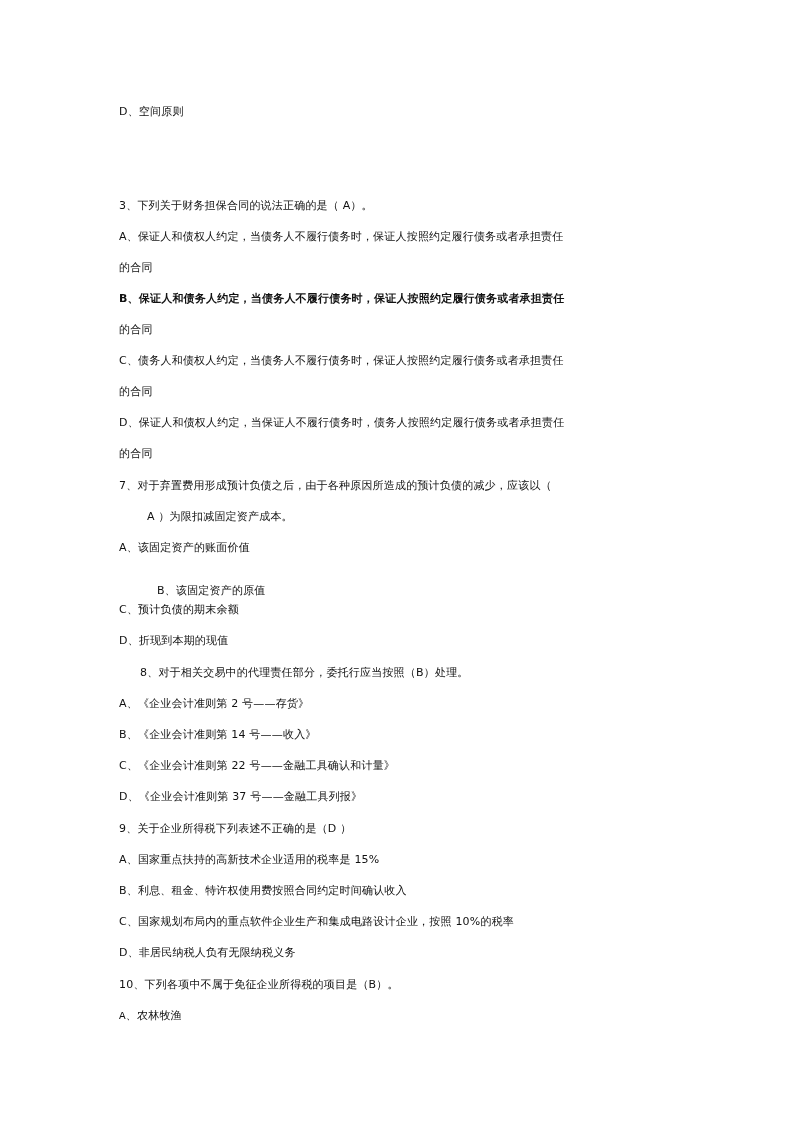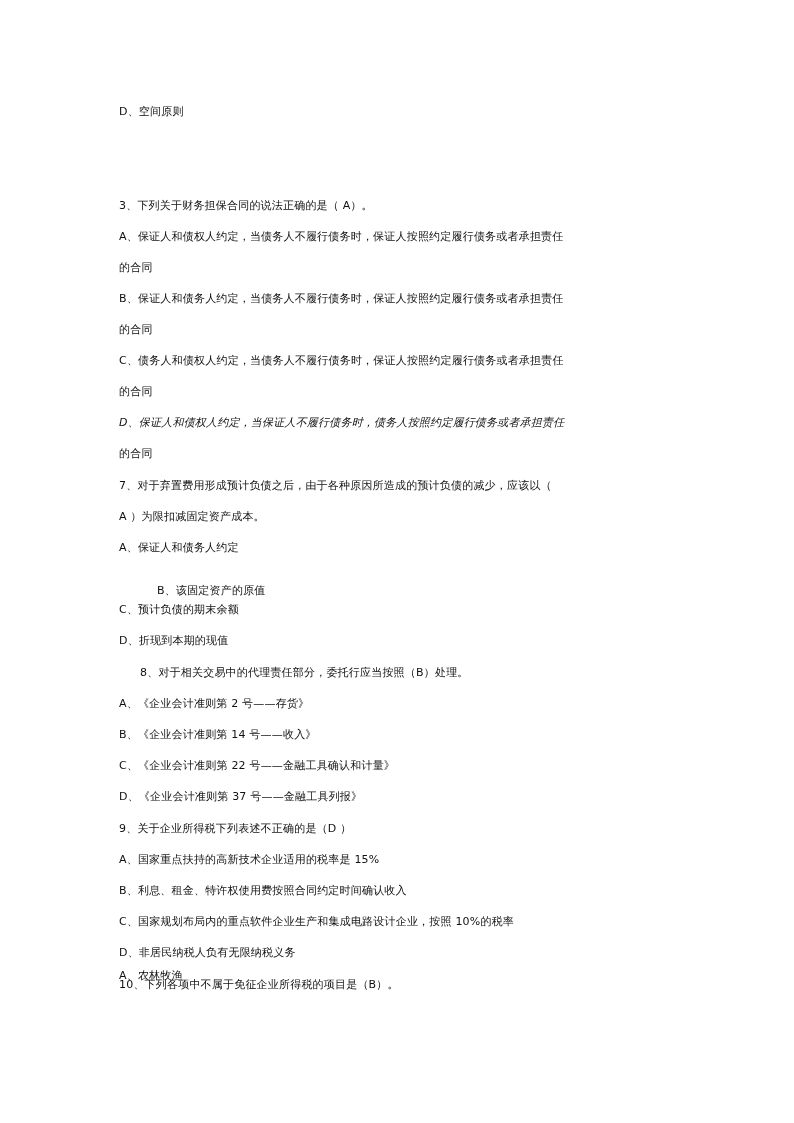--- a/index.html
+++ b/index.html
@@ -8,37 +8,37 @@
   .line { position: absolute; left: 119px; font-size: 11px; line-height: 18px; white-space: nowrap; letter-spacing: 0.2px; }
 </style>
 </head>
 <body>
 
 <div>
   <div class="line" style="top: 103px;">D、空间原则</div>
   <div class="line" style="top: 197px;">3、下列关于财务担保合同的说法正确的是（ A）。</div>
   <div class="line" style="top: 228px;">A、保证人和债权人约定，当债务人不履行债务时，保证人按照约定履行债务或者承担责任</div>
   <div class="line" style="top: 259px;">的合同</div>
-  <div class="line" style="top: 290px;">B、保证人和债务人约定，当债务人不履行债务时，保证人按照约定履行债务或者承担责任</div>
+  <div class="line" style="top: 290px; font-weight: bold;">B、保证人和债务人约定，当债务人不履行债务时，保证人按照约定履行债务或者承担责任</div>
   <div class="line" style="top: 321px;">的合同</div>
   <div class="line" style="top: 352px;">C、债务人和债权人约定，当债务人不履行债务时，保证人按照约定履行债务或者承担责任</div>
   <div class="line" style="top: 383px;">的合同</div>
-  <div class="line" style="top: 414px; font-style: italic;">D、保证人和债权人约定，当保证人不履行债务时，债务人按照约定履行债务或者承担责任</div>
+  <div class="line" style="top: 414px;">D、保证人和债权人约定，当保证人不履行债务时，债务人按照约定履行债务或者承担责任</div>
   <div class="line" style="top: 445px;">的合同</div>
   <div class="line" style="top: 477px;">7、对于弃置费用形成预计负债之后，由于各种原因所造成的预计负债的减少，应该以（</div>
-  <div class="line" style="top: 508px;">A  ）为限扣减固定资产成本。</div>
-  <div class="line" style="top: 539px;">A、保证人和债务人约定</div>
+  <div class="line" style="top: 508px; margin-left: 28px;">A  ）为限扣减固定资产成本。</div>
+  <div class="line" style="top: 539px;">A、该固定资产的账面价值</div>
   <div class="line" style="top: 582px; margin-left: 38px;">B、该固定资产的原值</div>
   <div class="line" style="top: 601px;">C、预计负债的期末余额</div>
   <div class="line" style="top: 632px;">D、折现到本期的现值</div>
   <div class="line" style="top: 664px; margin-left: 21px;">8、对于相关交易中的代理责任部分，委托行应当按照（B）处理。</div>
   <div class="line" style="top: 695px;">A、《企业会计准则第 2 号——存货》</div>
   <div class="line" style="top: 726px;">B、《企业会计准则第 14 号——收入》</div>
   <div class="line" style="top: 757px;">C、《企业会计准则第 22 号——金融工具确认和计量》</div>
   <div class="line" style="top: 788px;">D、《企业会计准则第 37 号——金融工具列报》</div>
   <div class="line" style="top: 820px;">9、关于企业所得税下列表述不正确的是（D ）</div>
   <div class="line" style="top: 851px;">A、国家重点扶持的高新技术企业适用的税率是 15%</div>
   <div class="line" style="top: 882px; text-align: right;">B、利息、租金、特许权使用费按照合同约定时间确认收入</div>
   <div class="line" style="top: 913px; text-align: right;">C、国家规划布局内的重点软件企业生产和集成电路设计企业，按照 10%的税率</div>
   <div class="line" style="top: 944px;">D、非居民纳税人负有无限纳税义务</div>
   <div class="line" style="top: 976px;">10、下列各项中不属于免征企业所得税的项目是（B）。</div>
-  <div class="line" style="top: 967px;">A、农林牧渔</div>
+  <div class="line" style="top: 1007px; font-family: Liberation Mono, monospace;">A、农林牧渔</div>
 </div>
 
 </body></html>

